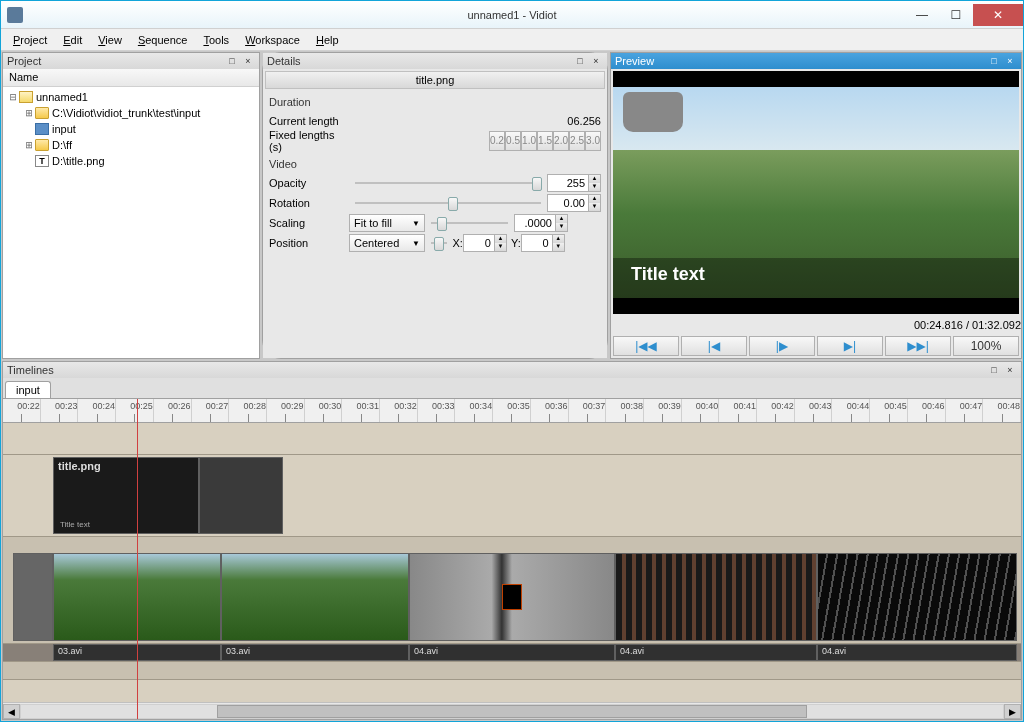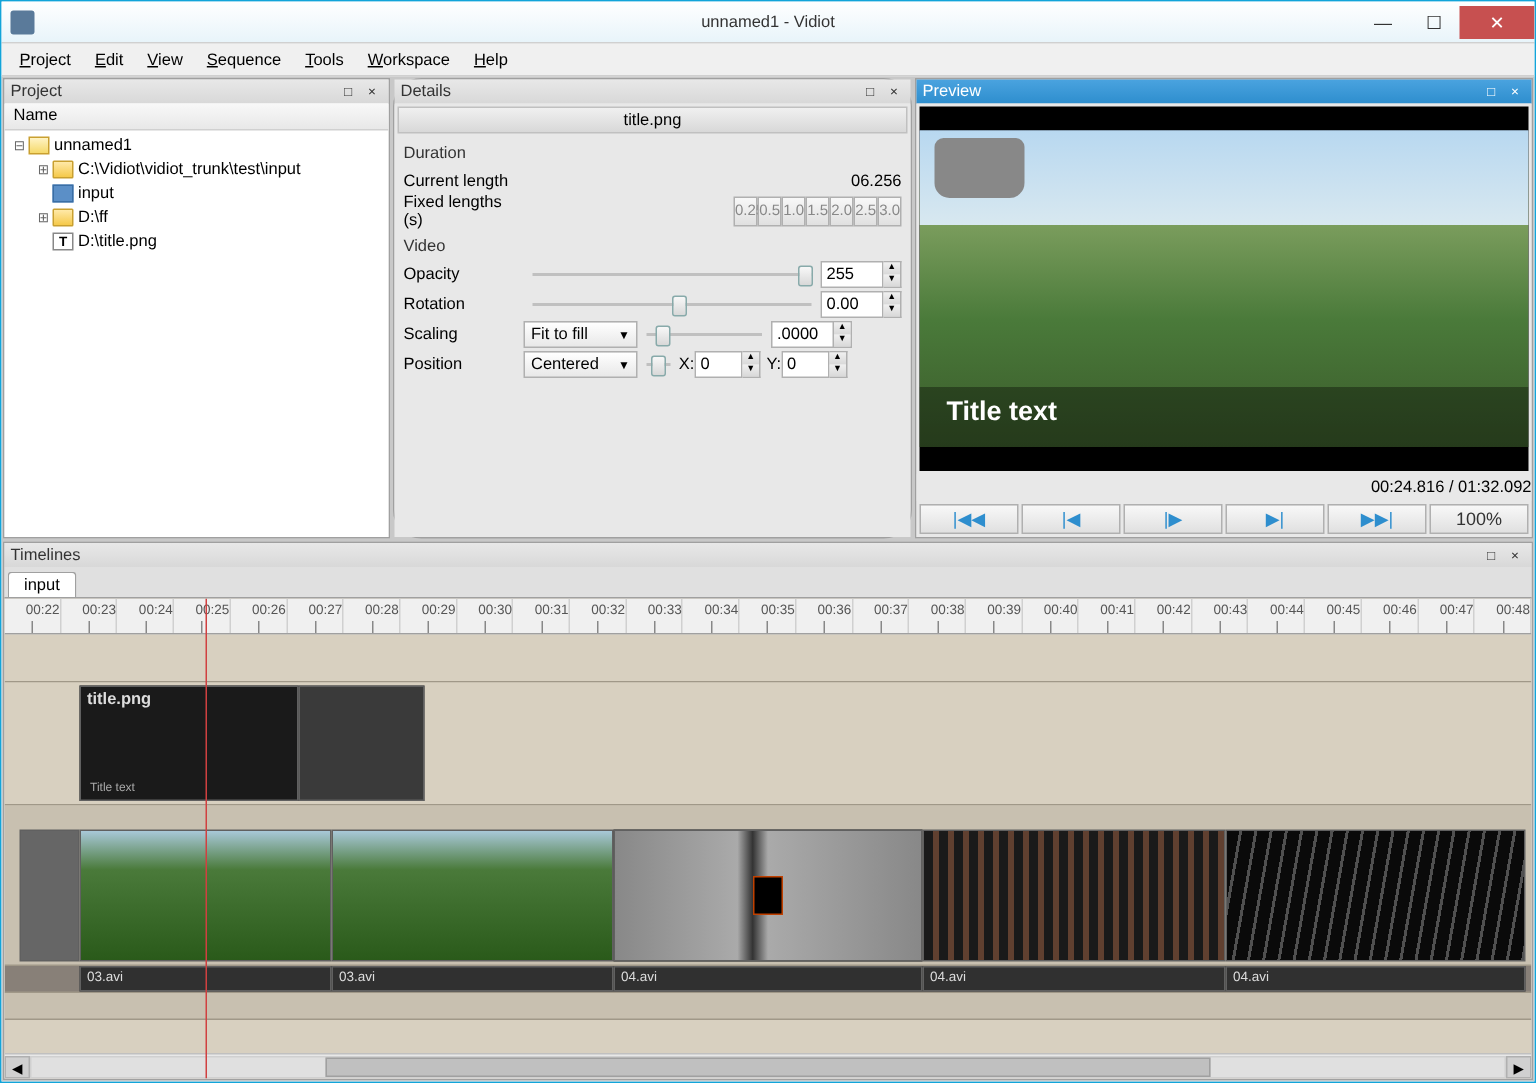--- a/index.html
+++ b/index.html
@@ -39,21 +39,21 @@
 .file-title { height: 18px; background: linear-gradient(#f0f0f0,#d8d8d8); border: 1px solid #c0c0c0; margin: 2px; text-align: center; line-height: 16px; }
 .sect { padding: 2px 6px; }
 .sect-h { color: #333; margin: 3px 0; }
 .row { display: flex; align-items: center; height: 20px; }
 .row .lbl { width: 80px; }
 .len-btns { display: flex; gap: 0; margin-left: auto; }
 .len-btn { width: 16px; height: 20px; background: linear-gradient(#f8f8f8,#e0e0e0); border: 1px solid #b0b0b0; text-align: right; line-height: 18px; color: #888; font-size: 10px; }
 .slider { flex: 1; height: 20px; position: relative; margin: 0 6px; }
 .slider::before { content: ""; position: absolute; left: 0; right: 0; top: 9px; height: 2px; background: #c0c0c0; }
 .thumb { position: absolute; top: 4px; width: 10px; height: 14px; background: linear-gradient(#f8f8f8,#d8d8d8); border: 1px solid #8aa; border-radius: 2px; }
-.numbox { width: 42px; height: 18px; border: 1px solid #b0b0b0; background: #fff; text-align: left; padding: 0 3px; line-height: 16px; }
+.numbox { width: 42px; height: 18px; border: 1px solid #b0b0b0; background: #fff; text-align: right; padding: 0 3px; line-height: 16px; }
 .spin { width: 12px; height: 18px; display: flex; flex-direction: column; border: 1px solid #b0b0b0; border-left: none; }
 .spin div { flex: 1; background: linear-gradient(#f0f0f0,#d8d8d8); font-size: 6px; text-align: center; line-height: 7px; }
 .combo { width: 76px; height: 18px; border: 1px solid #b0b0b0; background: linear-gradient(#fff,#e8e8e8); display: flex; align-items: center; padding: 0 4px; }
 .combo .arr { margin-left: auto; font-size: 8px; }
 
 .preview-panel { flex: 1; }
 .preview-body { background: #e8e8e8; display: flex; flex-direction: column; }
 .preview-vid { flex: 1; background: #000; margin: 2px; position: relative; overflow: hidden; }
 .preview-scene { position: absolute; left: 0; right: 0; top: 16px; bottom: 16px; background: linear-gradient(180deg,#a8c8e8 0%,#8aa868 20%, #4a7a3a 60%, #3a5a2a 100%); }
 .preview-sky { position: absolute; top: 0; left: 0; right: 0; height: 30%; background: linear-gradient(#b8d8f0,#d8e8f0); }

